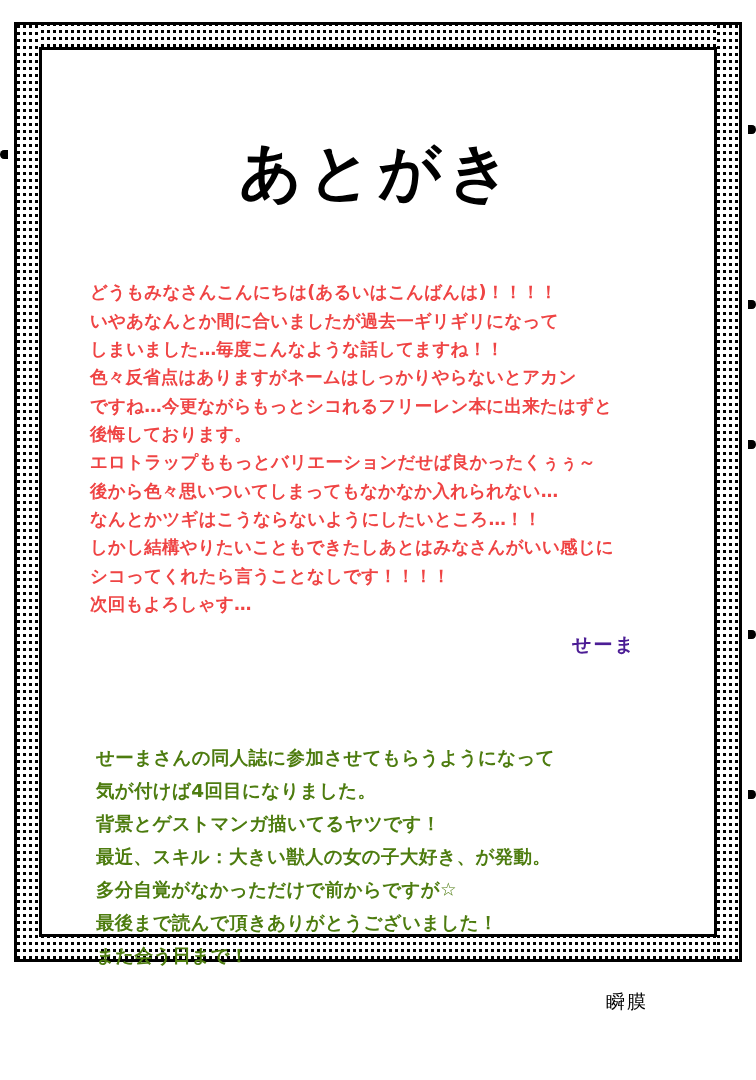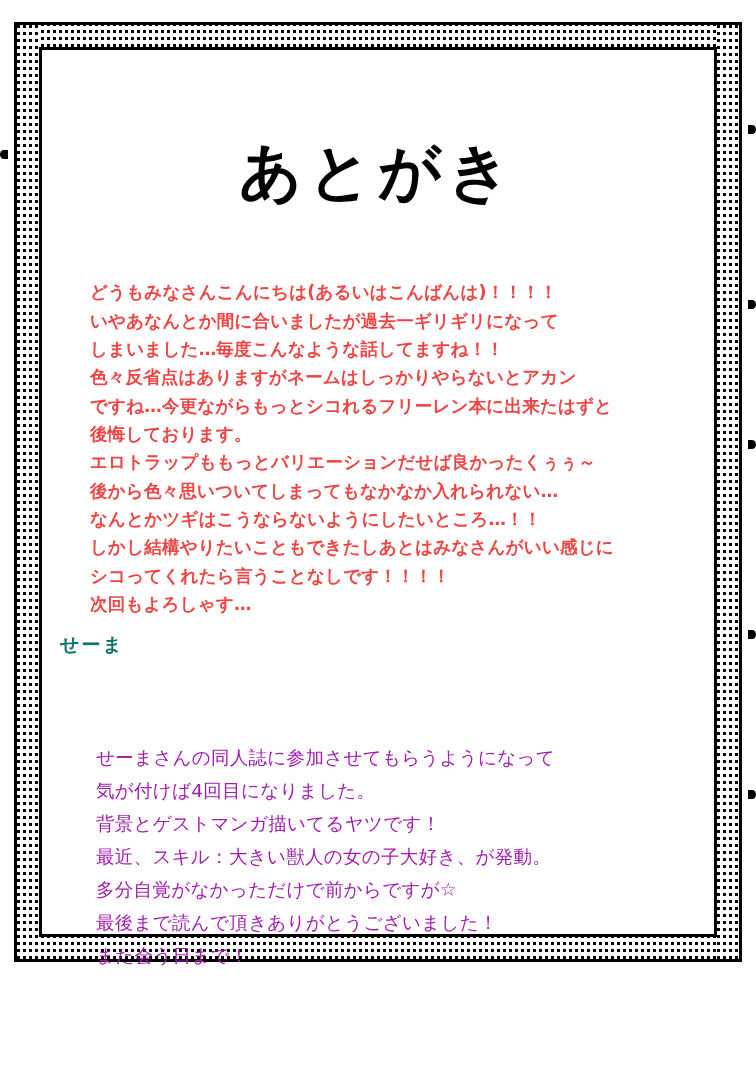--- a/index.html
+++ b/index.html
@@ -116,37 +116,39 @@
     font-size: 17.5px;
     line-height: 1.62;
     color: #ef4444;
     letter-spacing: 0.2px;
     white-space: pre-wrap;
   }
 
   .sign-one {
     margin-top: 14px;
     margin-right: 60px;
+    text-align: right;
     font-family: "DejaVu Sans", sans-serif;
     font-weight: bold;
     font-size: 19px;
     letter-spacing: 2px;
-    color: #0f766e;
+    color: #4c1d95;
   }
 
   .block-two {
     margin-top: 84px;
     margin-left: 36px;
     margin-right: 10px;
     font-family: "DejaVu Sans", sans-serif;
     font-size: 18.5px;
     line-height: 1.78;
-    color: #a21caf;
+    color: #4d7c0f;
     letter-spacing: 0.3px;
     white-space: pre-wrap;
+    font-weight: bold;
   }
 
   .sign-two {
     margin-top: 16px;
     margin-right: 48px;
     text-align: right;
     font-family: "DejaVu Sans", sans-serif;
     font-size: 19px;
     letter-spacing: 2px;
     color: #000;
@@ -189,15 +191,16 @@
 次回もよろしゃす…</div>
     <div class="sign-one">せーま</div>
 
     <div class="block-two">せーまさんの同人誌に参加させてもらうようになって
 気が付けば4回目になりました。
 背景とゲストマンガ描いてるヤツです！
 最近、スキル：大きい獣人の女の子大好き、が発動。
 多分自覚がなかっただけで前からですが☆
 最後まで読んで頂きありがとうございました！
 また会う日まで！</div>
+    <div class="sign-two">瞬膜</div>
 
   </div>
 </div>
 
 </body></html>

